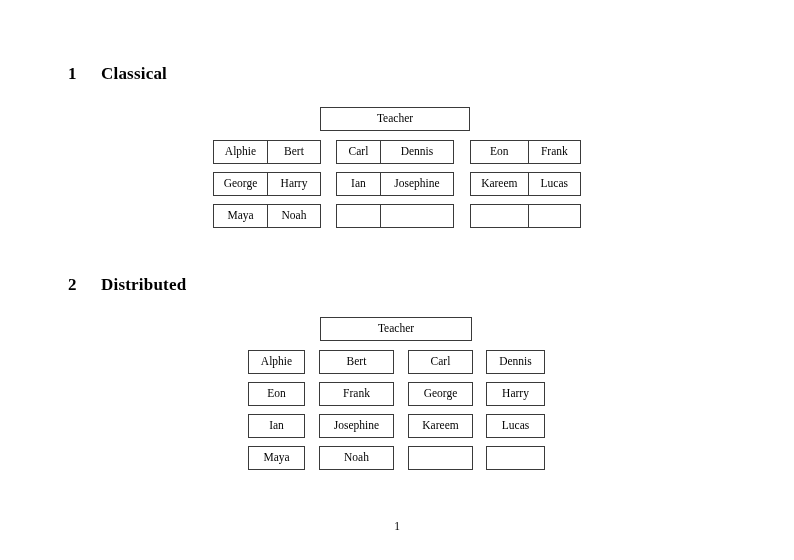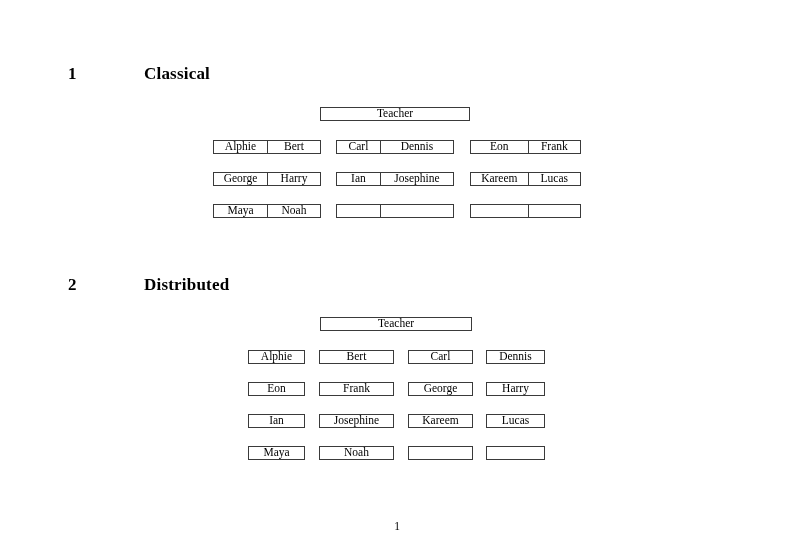--- a/index.html
+++ b/index.html
@@ -30,32 +30,31 @@
   }
   .section-heading .num {
     position: absolute;
     left: 0;
     top: 0;
   }
   .section-heading .title {
     position: absolute;
     left: 33px;
     top: 0;
-    margin-left: 43px;
   }
   #heading-classical { left: 68px; top: 64px; }
   #heading-distributed { left: 68px; top: 275px; }
 
   
   .box {
     position: absolute;
     box-sizing: border-box;
     border: 1px solid #3a3a3a;
     background: #ffffff;
-    height: 14px;
+    height: 24px;
     display: flex;
     align-items: center;
     font-size: 11.5px;
     line-height: 1;
   }
   .cell {
     box-sizing: border-box;
     height: 100%;
     display: flex;
     align-items: center;

